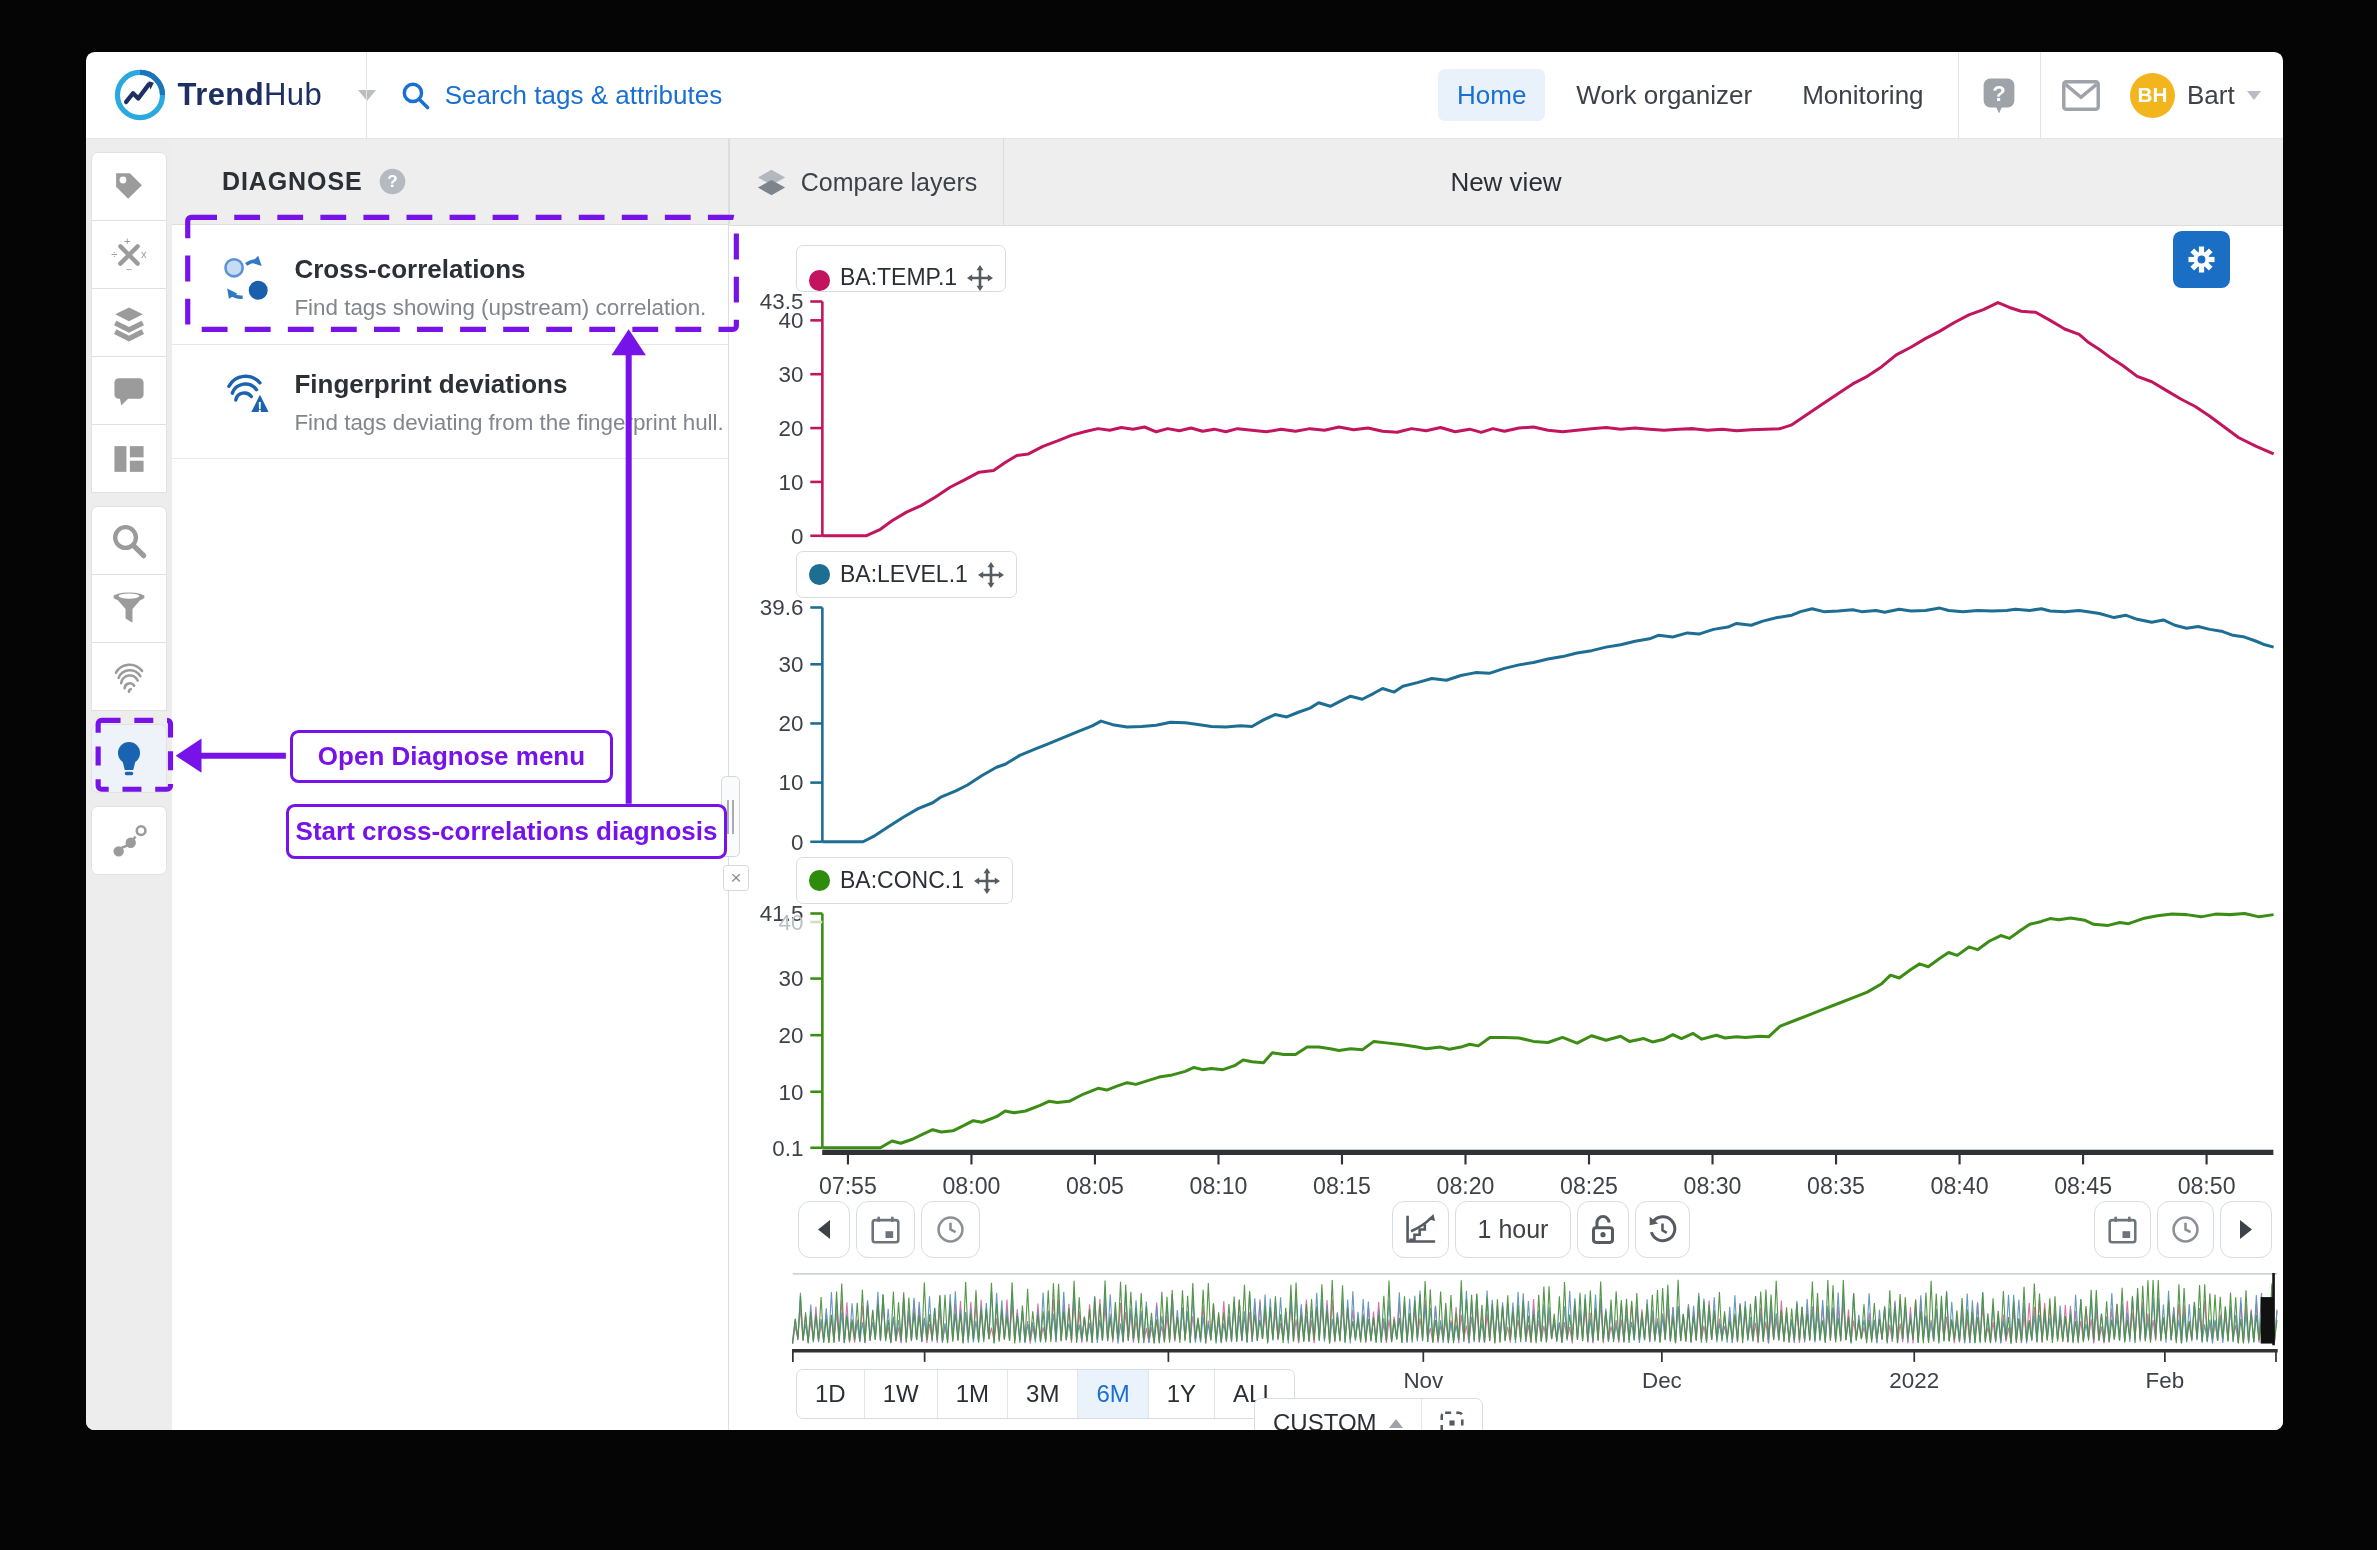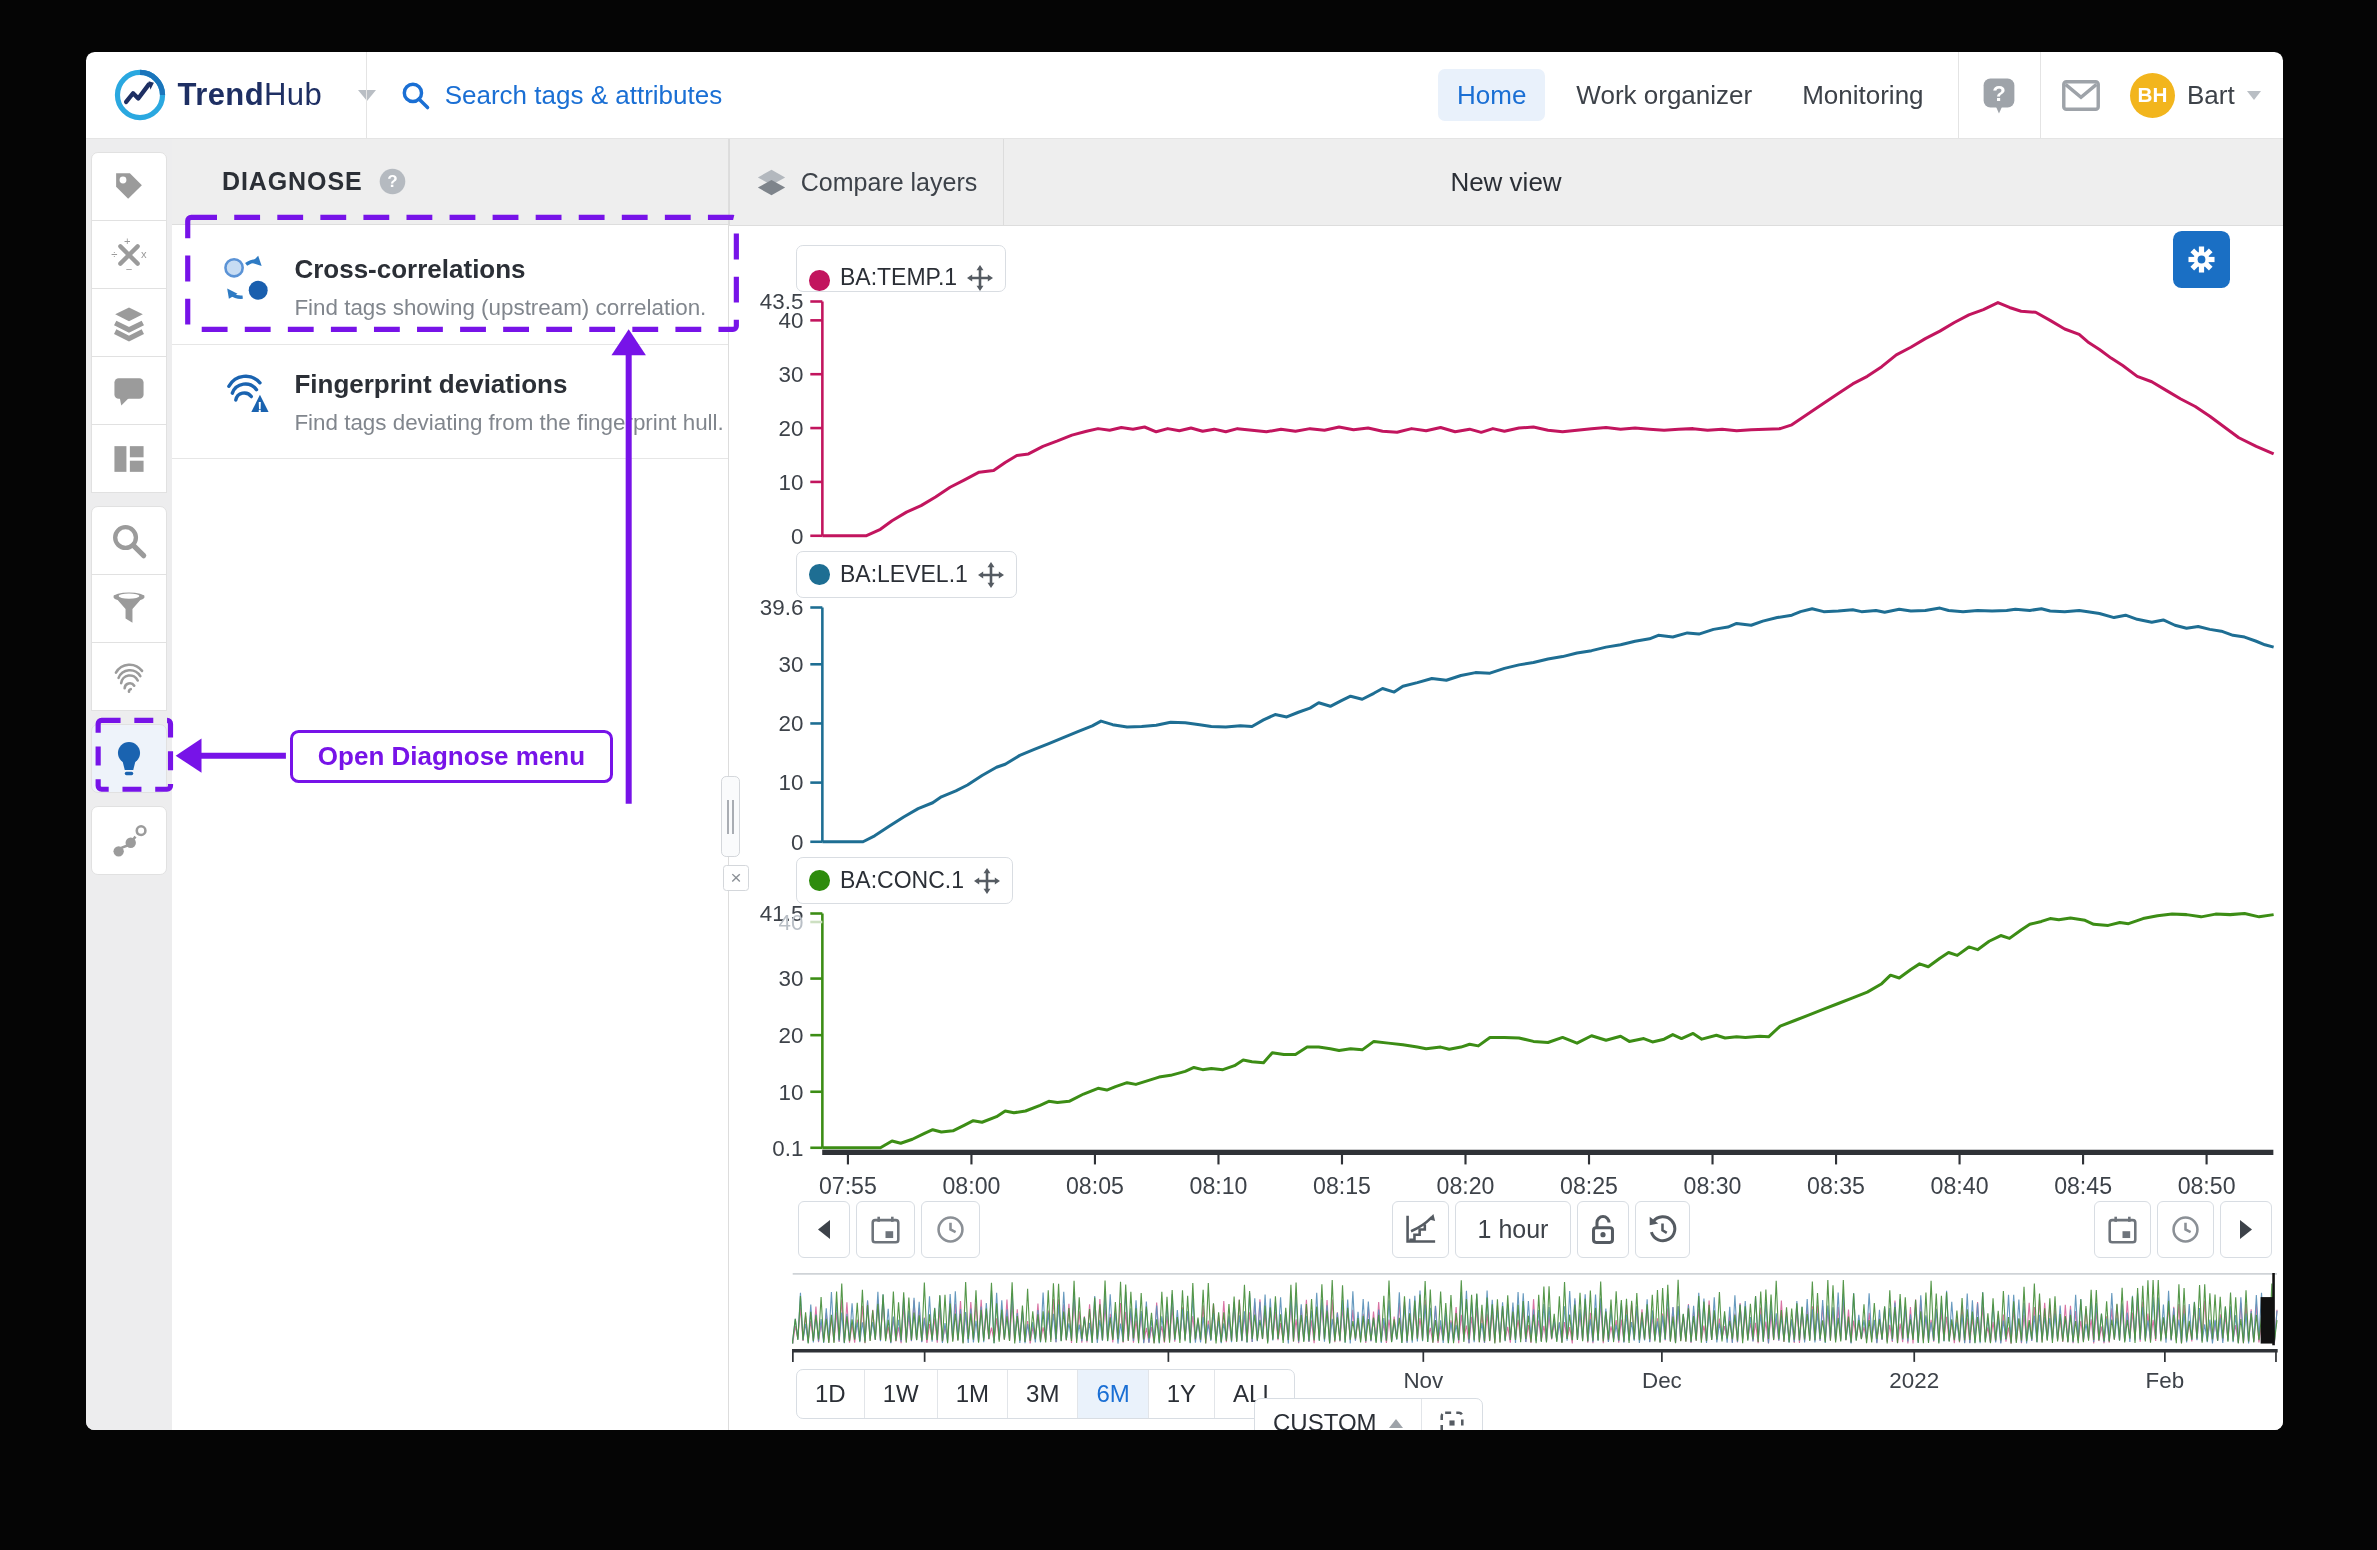--- a/index.html
+++ b/index.html
@@ -44,21 +44,21 @@
   .mh-title{position:absolute;left:0;right:0;top:0;bottom:0;display:flex;align-items:center;justify-content:center;font-size:26px;color:#2b2f36;pointer-events:none;}
   .mh-right{margin-left:auto;display:flex;align-items:center;gap:10.3px;padding-right:15.5px;}
   .card-btn{background:#fff;border:0.9px solid #d8dde3;border-radius:6.9px;height:55px;display:flex;align-items:center;justify-content:center;gap:10.3px;font-size:25px;color:#3d4249;box-sizing:border-box;}
   .content{position:relative;flex:1;background:#fff;overflow:hidden;}
   
   .chip{position:absolute;background:#fff;border:0.9px solid #d9dde2;border-radius:6.9px;height:45px;display:flex;align-items:center;gap:10.3px;padding:0 12px;z-index:5;}
   .chip-dot{width:20.7px;height:20.7px;border-radius:50%;}
   .chip-label{font-size:23px;color:#2b2f36;}
   .gear-btn{position:absolute;top:5.2px;right:53px;width:57px;height:57px;background:#1a6fc4;border-radius:8.6px;display:flex;align-items:center;justify-content:center;z-index:6;}
   
-  .tb-btn{position:absolute;height:57px;background:#fff;border:0.9px solid #d8dde3;border-radius:6px;display:flex;align-items:center;justify-content:center;gap:8.6px;font-size:25px;color:#3d4249;box-sizing:border-box;}
+  .tb-btn{position:absolute;height:57px;background:#fff;border:0.9px solid #d8dde3;border-radius:12px;display:flex;align-items:center;justify-content:center;gap:8.6px;font-size:25px;color:#3d4249;box-sizing:border-box;}
   
   .range-group{position:absolute;display:flex;border:0.9px solid #d8dde3;border-radius:6.9px;overflow:hidden;background:#fff;height:48px;box-sizing:content-box;}
   .range-btn{display:flex;align-items:center;justify-content:center;font-size:24px;color:#2b2f36;border-right:0.9px solid #e2e5e9;padding:0 18px;min-width:24px;}
   .range-btn:last-child{border-right:none;}
   .range-btn.active{color:#1a6fd4;background:#eaf2fb;}
   
   .ann-label{position:absolute;border:3.4px solid #7713e8;border-radius:8.6px;background:#fff;color:#7713e8;font-weight:bold;font-size:26px;display:flex;align-items:center;justify-content:center;z-index:60;}
   .overlay{position:absolute;left:0;top:0;width:2205px;height:1378px;z-index:55;pointer-events:none;}
   
   .grip{position:absolute;left:635px;top:724px;width:17px;height:79px;background:#fafbfc;border:0.9px solid #d4d7db;border-radius:5.2px;z-index:20;display:flex;align-items:center;justify-content:center;gap:3.4px;}
@@ -524,15 +524,16 @@
 
   <svg class="overlay" viewBox="0 0 2560 1600" width="2205" height="1378">
     <rect x="118" y="192" width="637" height="130" rx="4" fill="none" stroke="#7713e8" stroke-width="6" stroke-dasharray="30 20"></rect>
     <rect x="14" y="776" width="84" height="80" rx="4" fill="none" stroke="#7713e8" stroke-width="6" stroke-dasharray="22 16"></rect>
     <line x1="630" y1="873" x2="630" y2="340" stroke="#7713e8" stroke-width="7"></line>
     <polygon points="630,322 610,352 650,352" fill="#7713e8"></polygon>
     <line x1="232" y1="817" x2="122" y2="817" stroke="#7713e8" stroke-width="7"></line>
     <polygon points="104,817 134,797 134,837" fill="#7713e8"></polygon>
   </svg>
   <div class="ann-label" style="left:204px;top:678px;width:317px;height:47px;">Open Diagnose menu</div>
+  <div class="ann-label" style="left:200px;top:752px;width:435px;height:49px;">Start cross-correlations diagnosis</div>
 
 </div>
 
 
 </body></html>

